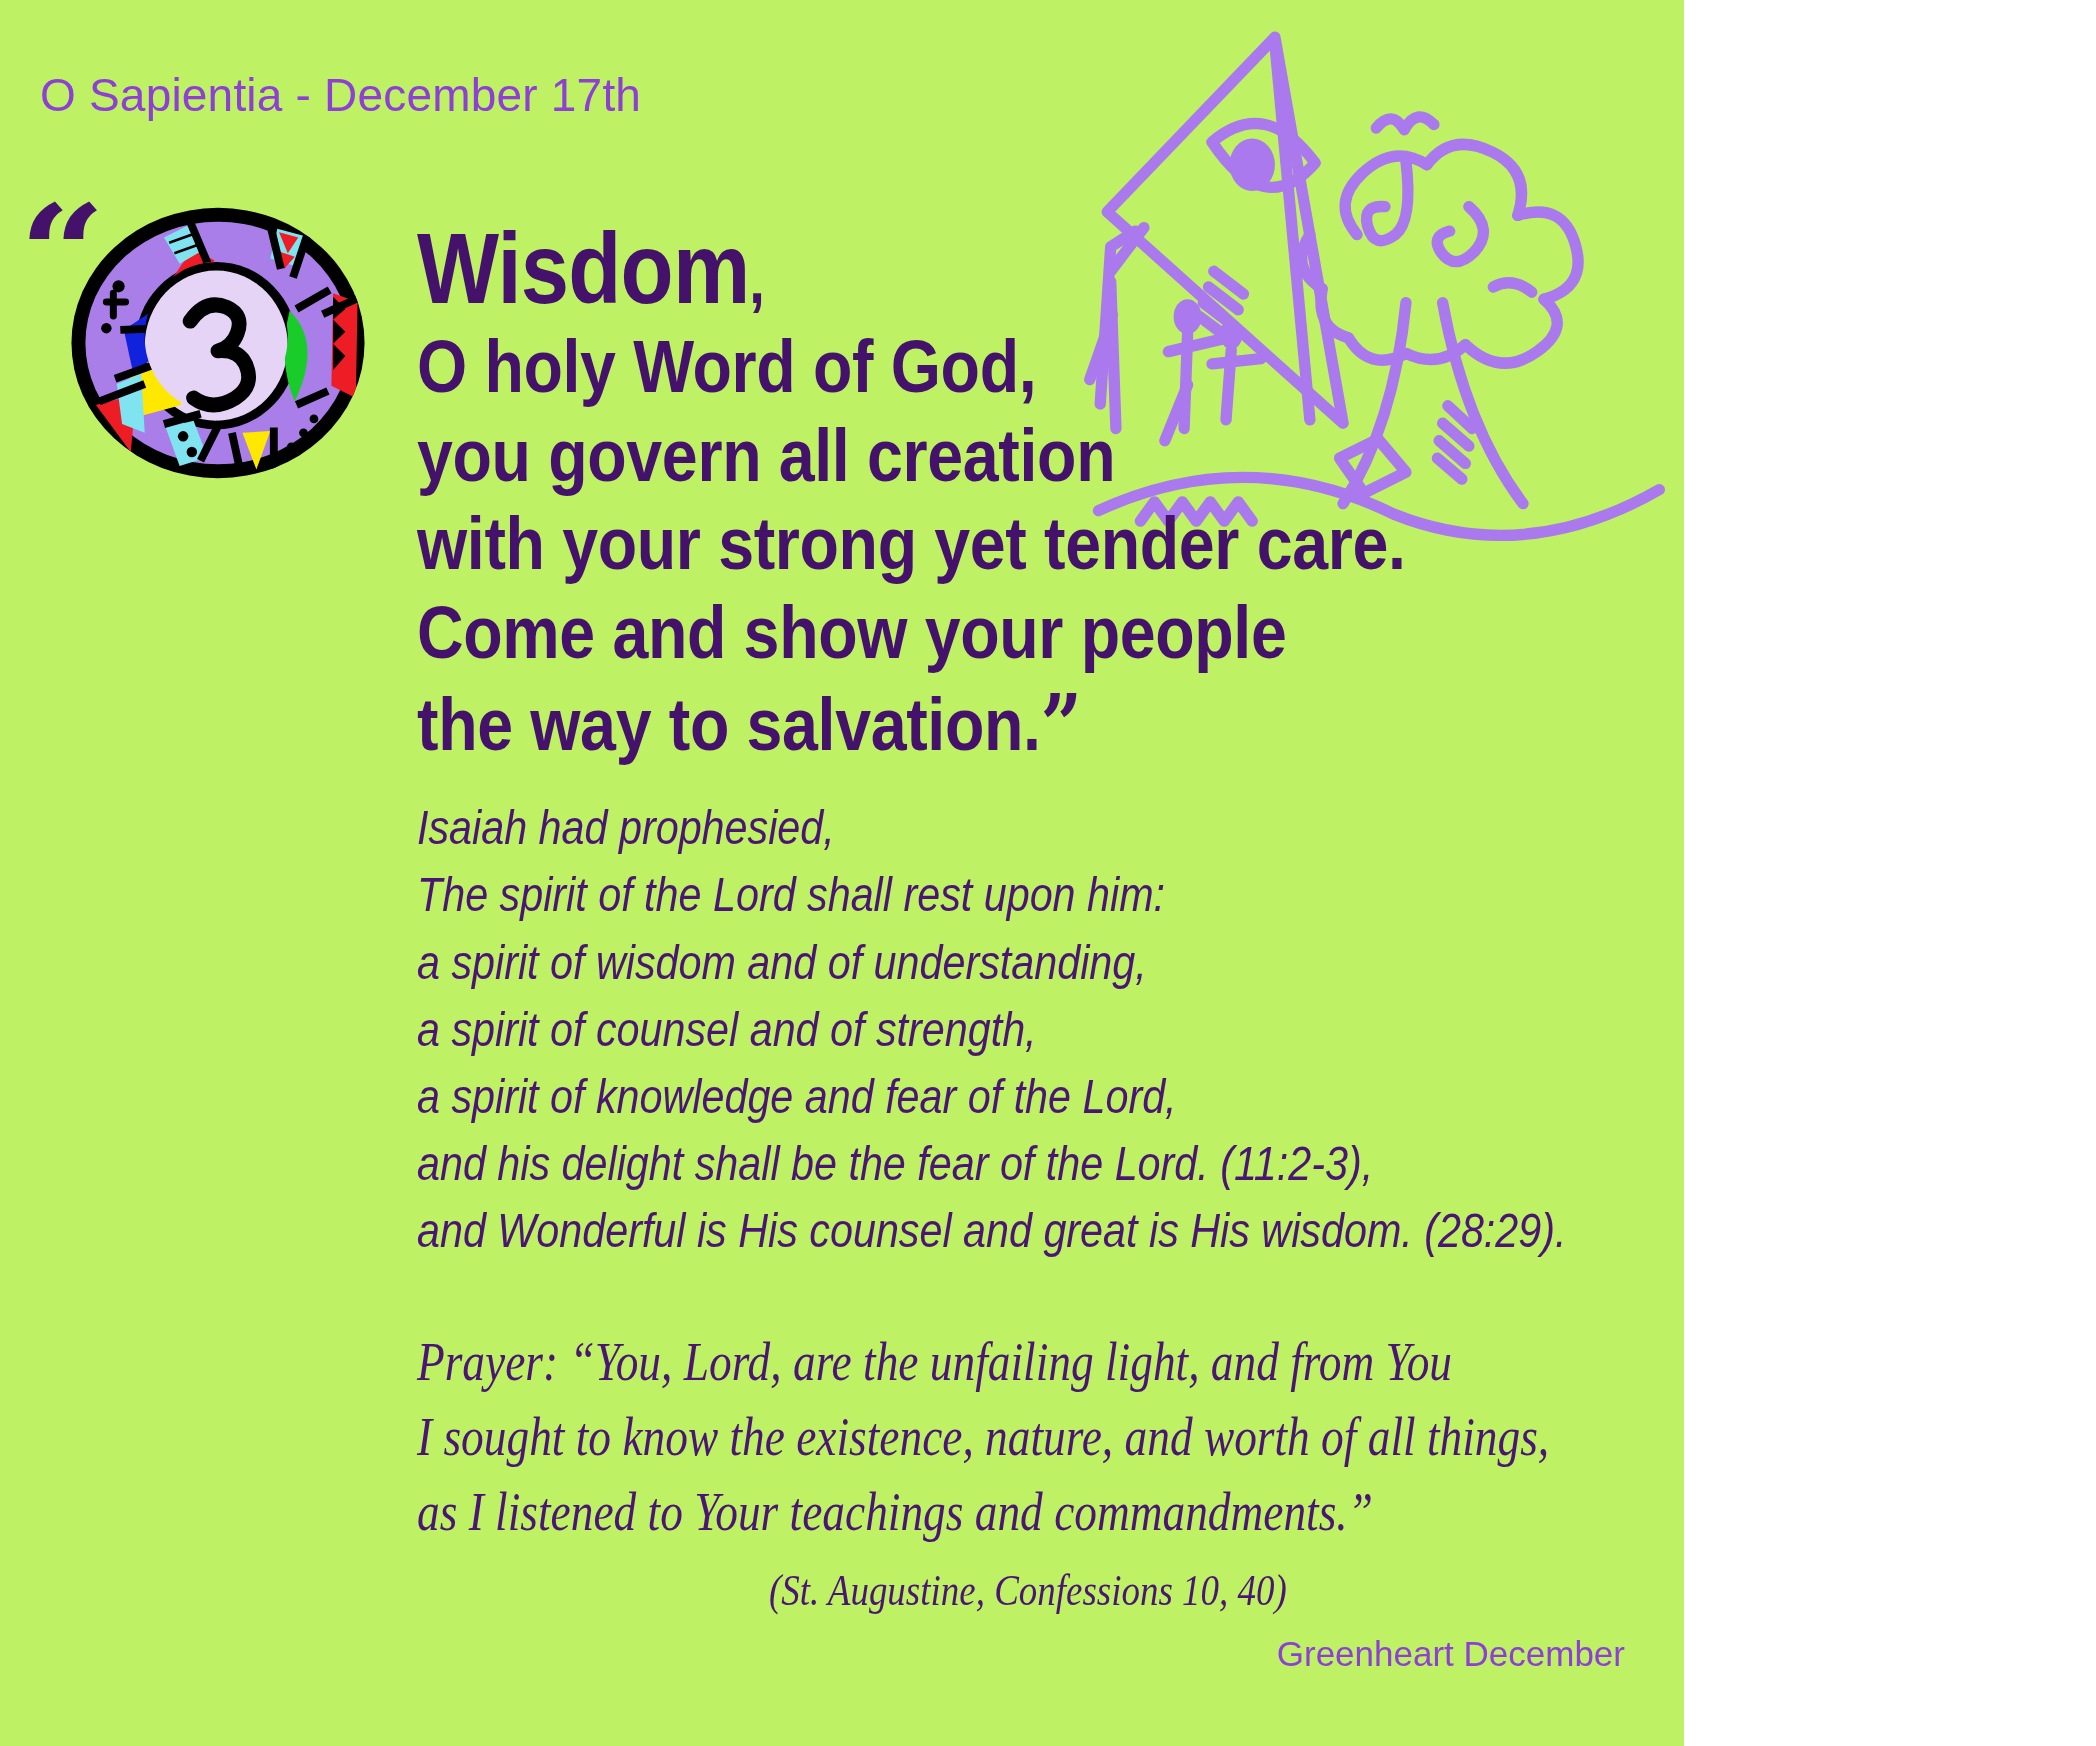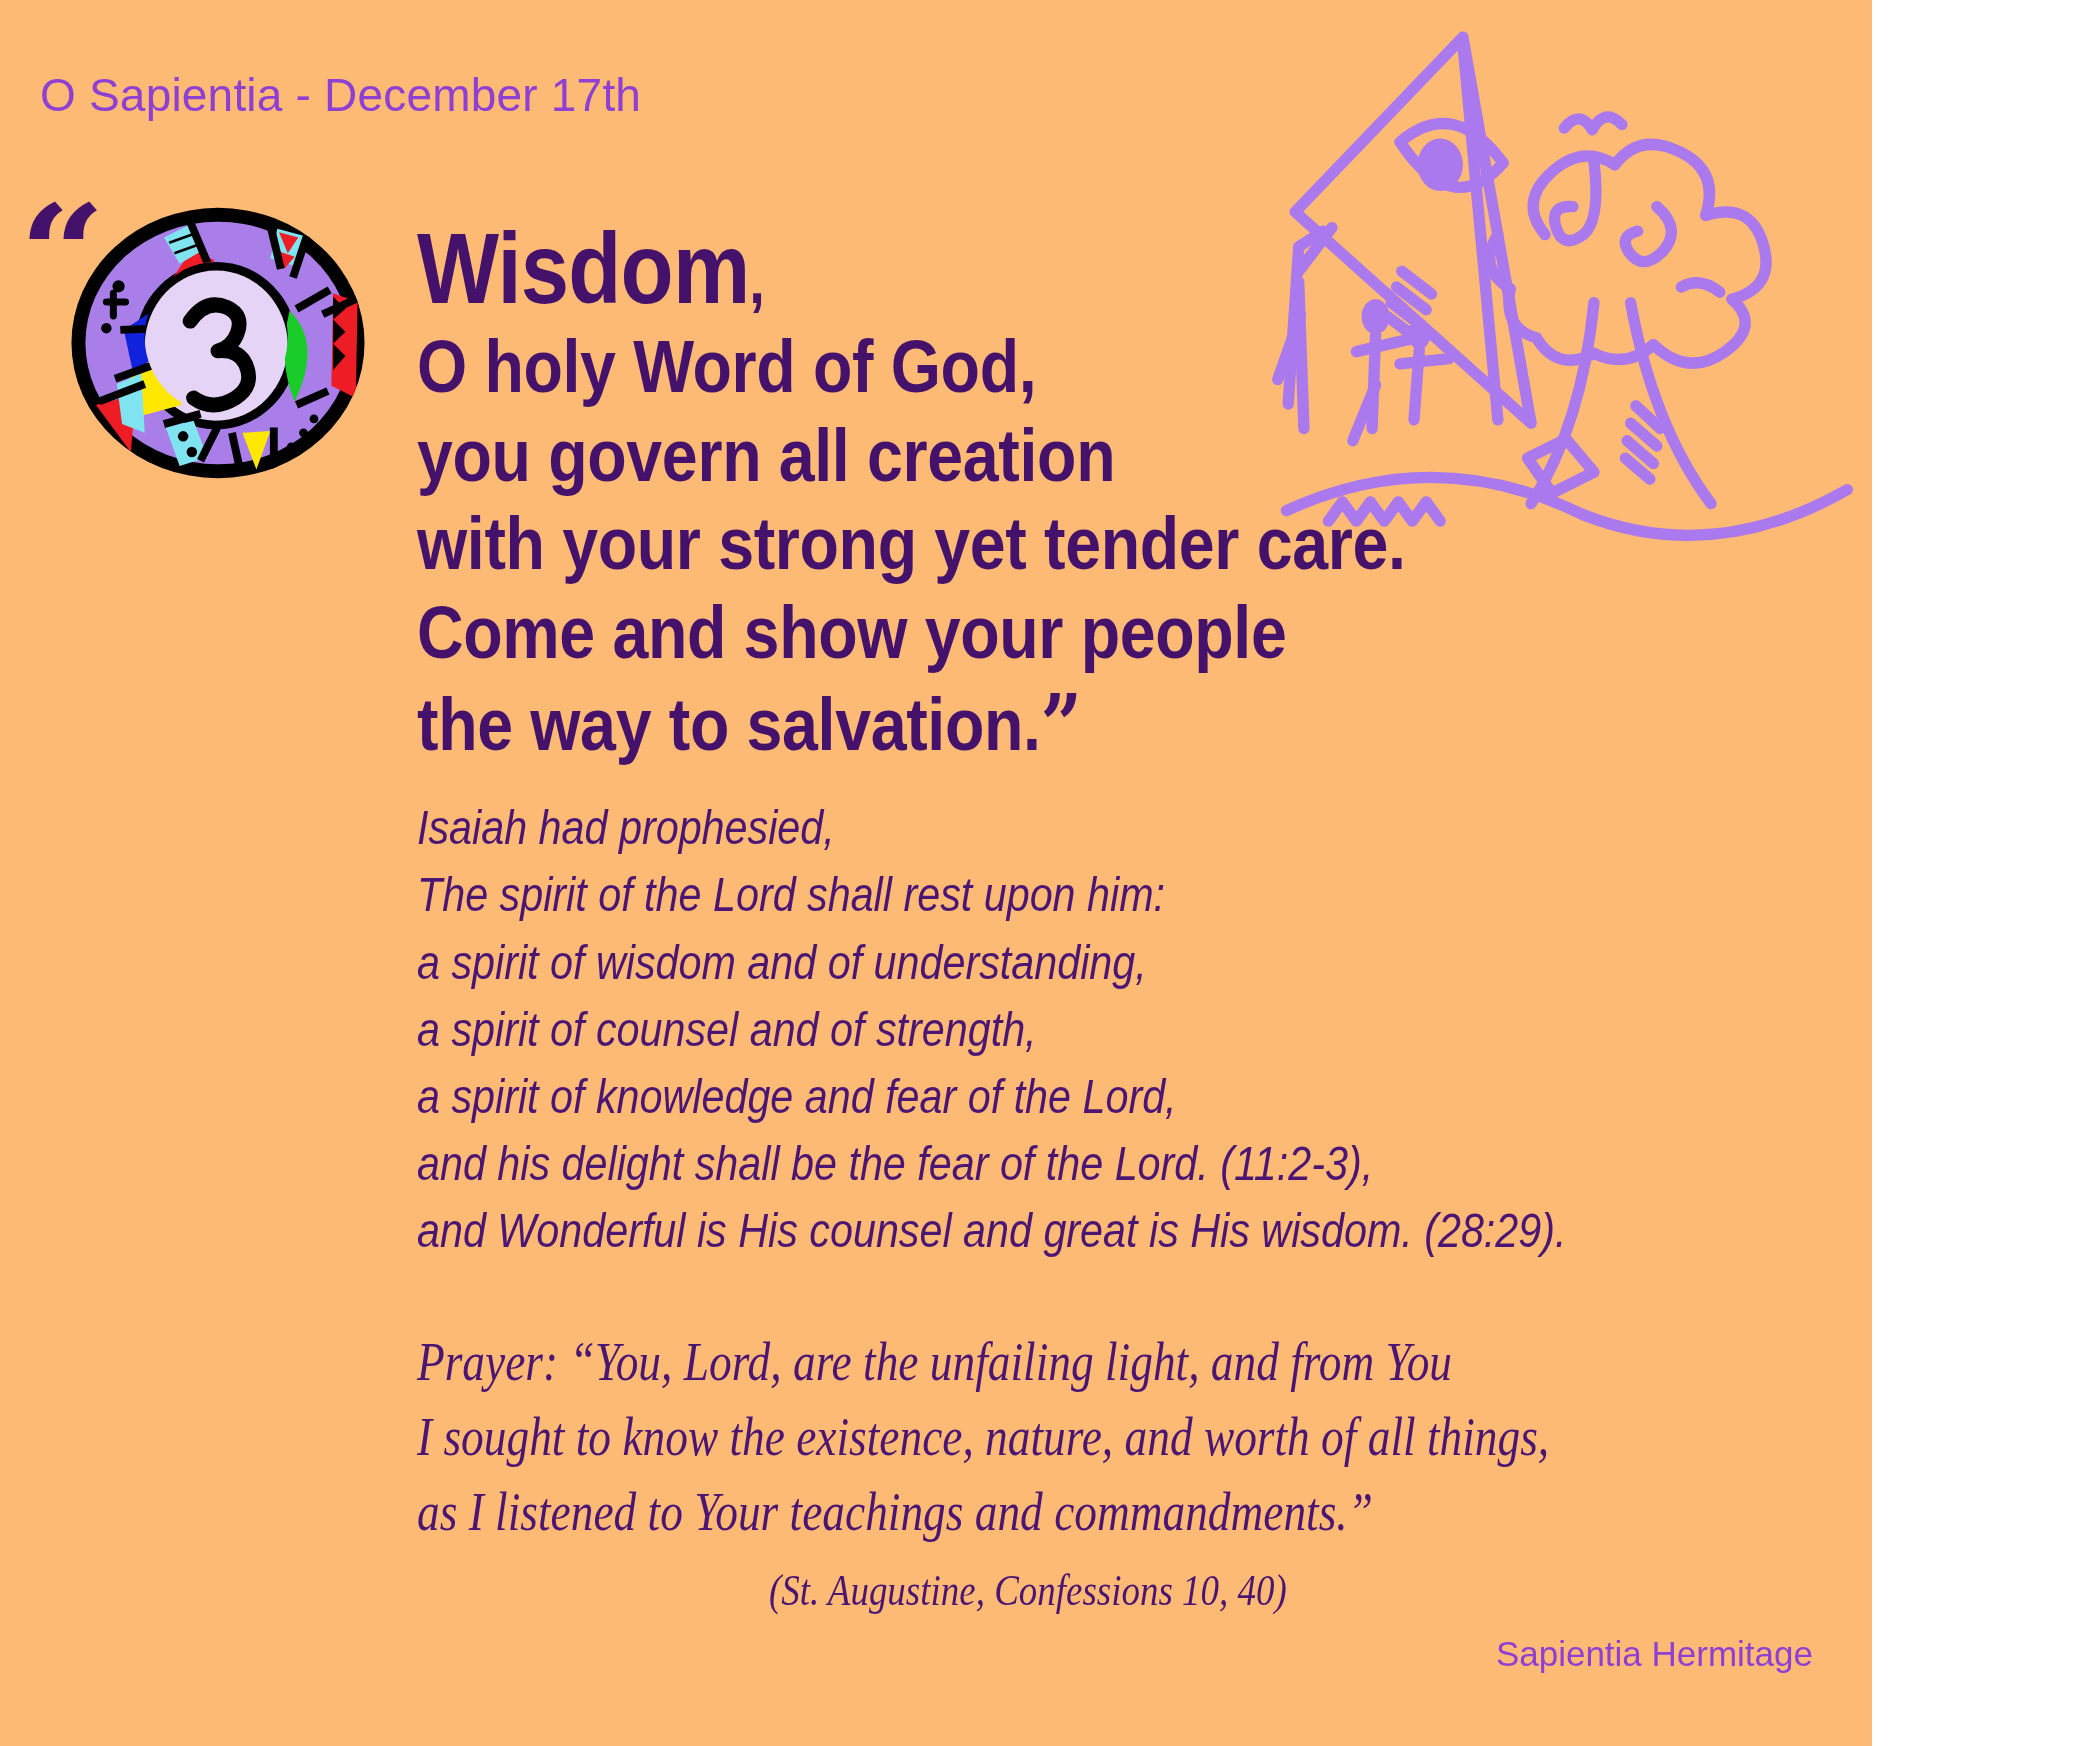--- a/index.html
+++ b/index.html
@@ -2,23 +2,23 @@
 <html style="font-size:14px"><head>
 <meta charset="utf-8">
 <style>
   html, body {
     margin: 0;
     padding: 0;
     background: #ffffff;
   }
   #poster {
     position: relative;
-    width: 1872px;
+    width: 1684px;
     height: 1747px;
-    background: #fdba74;
+    background: #bef264;
     overflow: hidden;
     font-family: "Liberation Sans", sans-serif;
     -webkit-font-smoothing: antialiased;
   }
 
   
   .header-date {
     position: absolute;
     left: 40px;
     top: 68px;
@@ -323,16 +323,16 @@
     <div class="prayer">
       <div>Prayer: “You, Lord, are the unfailing light, and from You</div>
       <div>I sought to know the existence, nature, and worth of all things,</div>
       <div>as I listened to Your teachings and commandments.”</div>
       <div class="attribution">(St. Augustine, Confessions 10, 40)</div>
     </div>
 
   </div>
 
 
-  <div class="credit">Sapientia Hermitage</div>
+  <div class="credit">Greenheart December</div>
 
 </div>
 
 
 </body></html>

